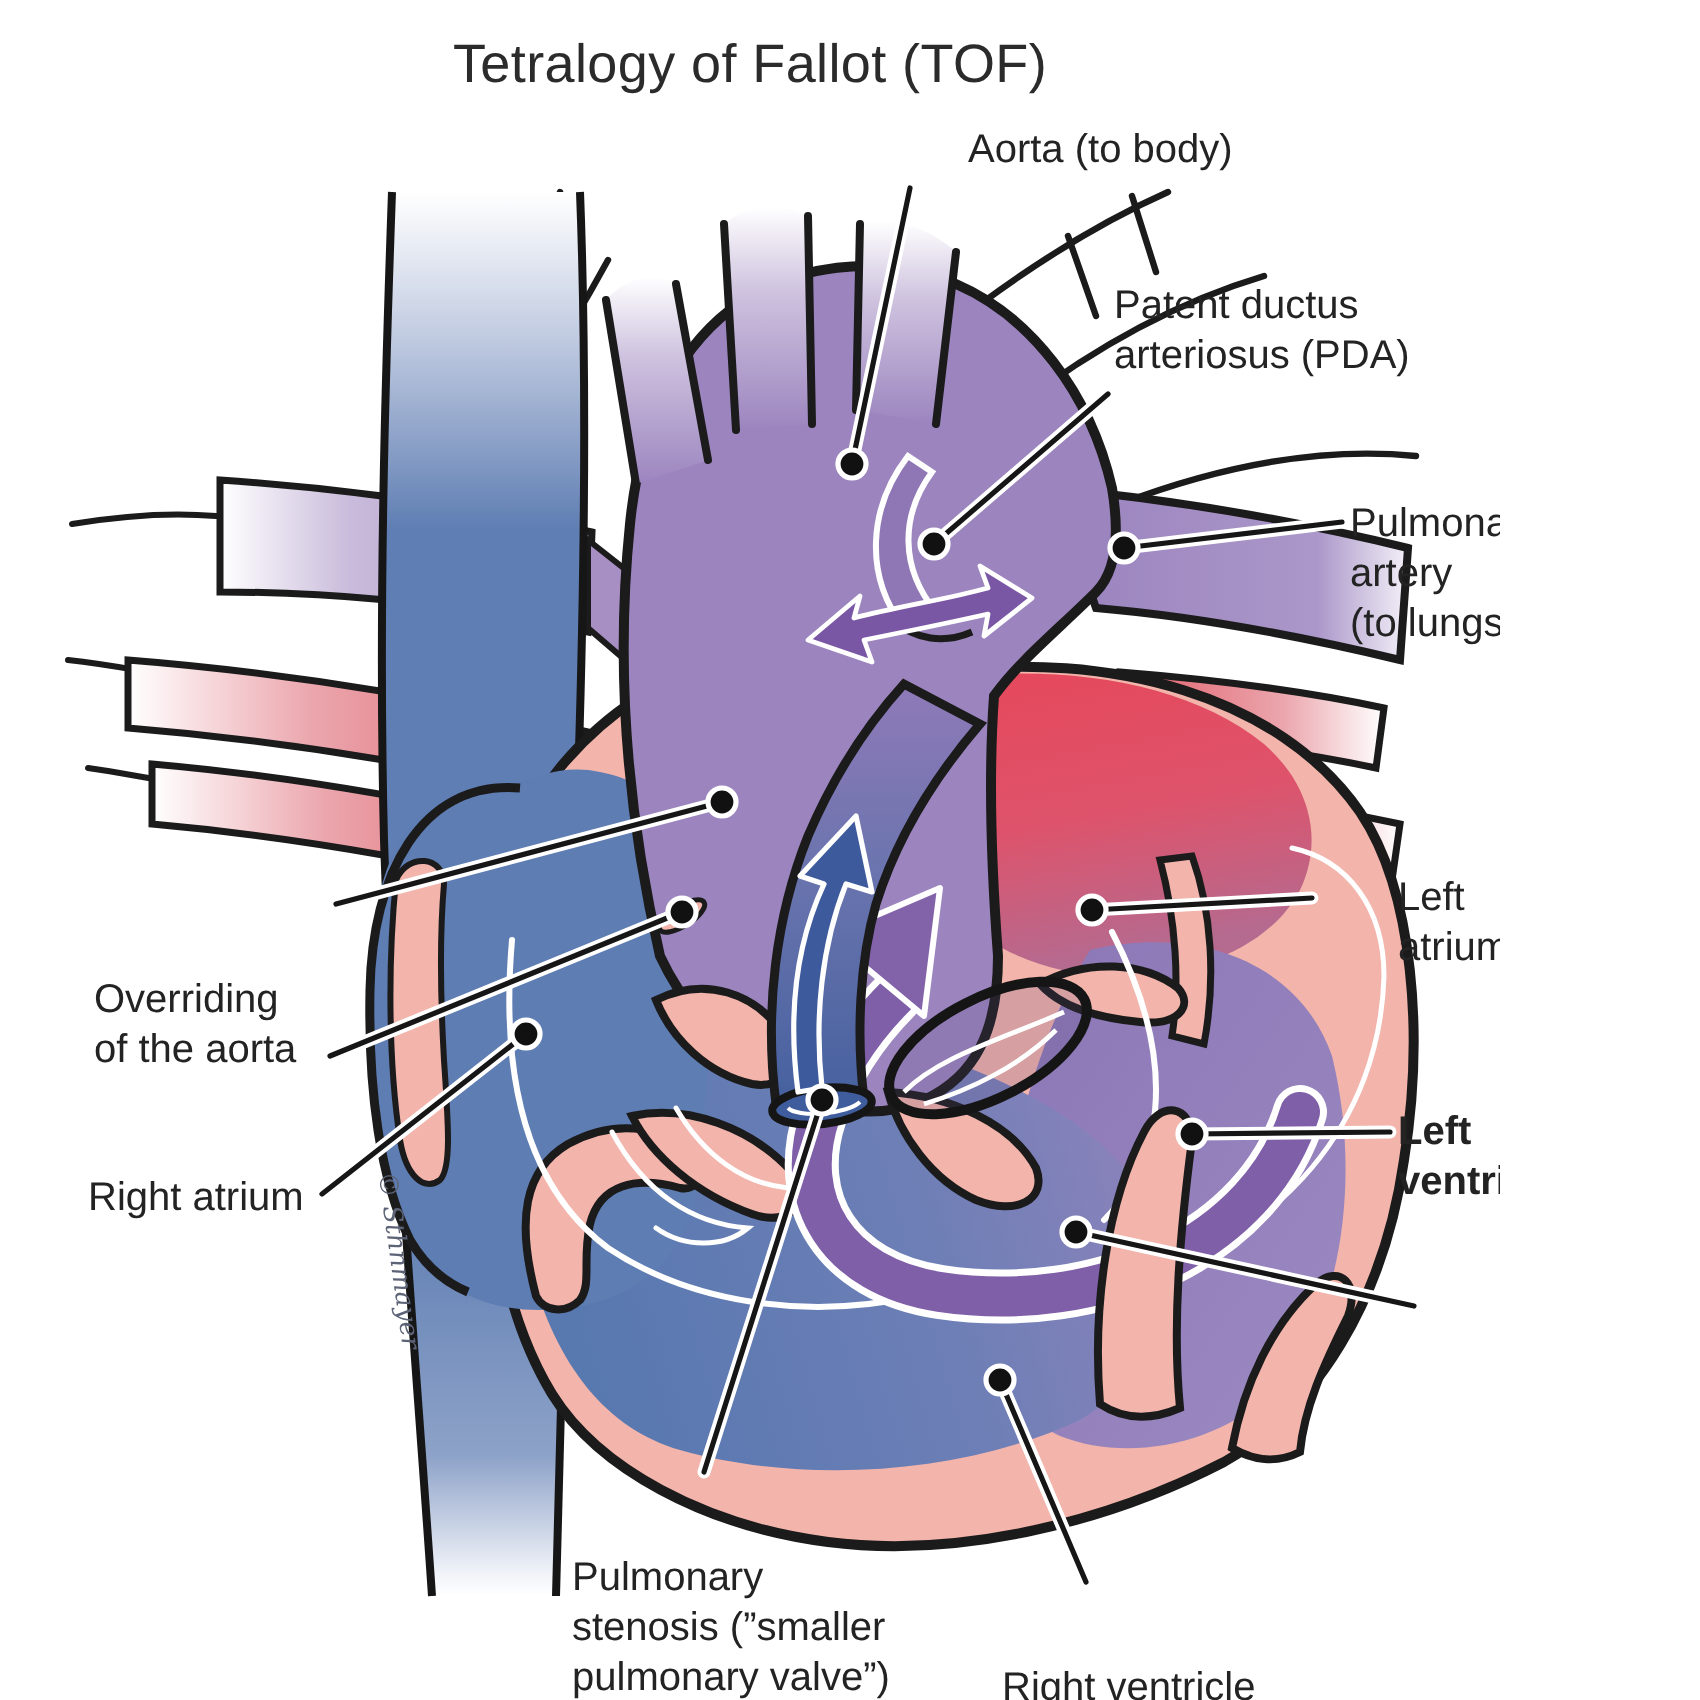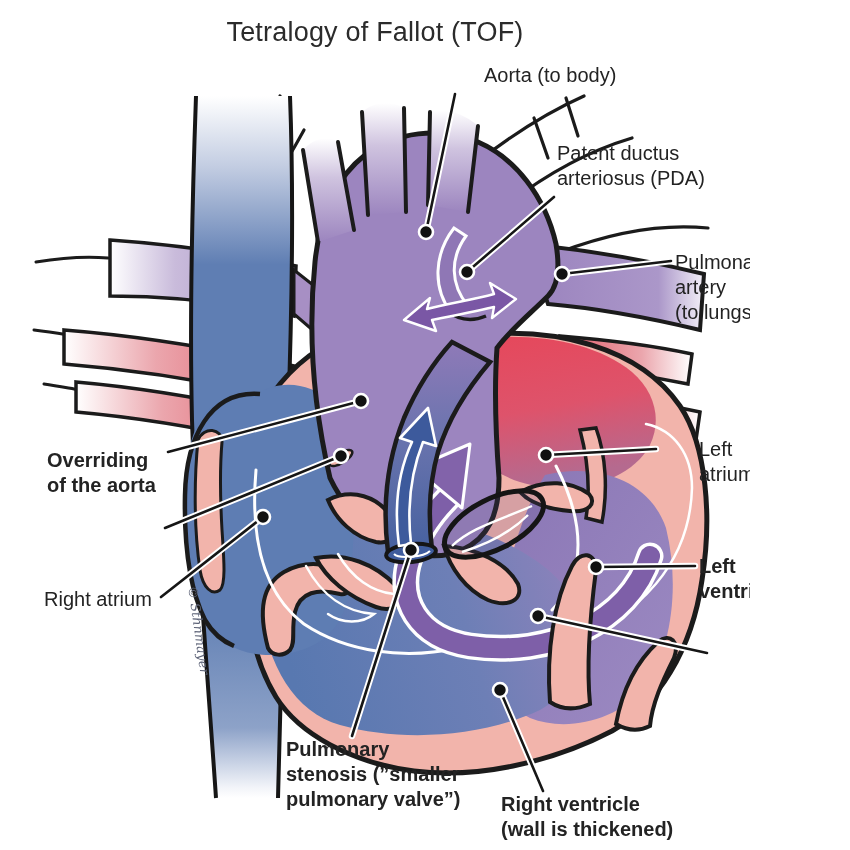--- a/index.html
+++ b/index.html
@@ -1,20 +1,20 @@
 <!DOCTYPE html>
 <html><head>
 <meta charset="utf-8">
 <style>
   html,body{margin:0;padding:0;background:#ffffff;}
   #stage{position:relative;width:750px;height:850px;background:#fff;overflow:hidden;
          font-family:"Liberation Sans",sans-serif;color:#222;}
   #art{position:absolute;left:0;top:0;width:850px;height:850px;}
   .lbl{position:absolute;font-size:20px;line-height:1.24;color:#232323;white-space:pre-line;}
-  .lbl.b{font-weight:bold;}
+  .lbl.b{font-weight:normal;margin-top:40px;}
   #title{position:absolute;left:0;right:0;top:17px;text-align:center;
          font-size:27px;color:#2b2b2b;letter-spacing:.2px;}
   #signature{position:absolute;left:200px;top:585px;font-family:"DejaVu Serif",serif;
          font-style:italic;font-size:13px;color:#5d6377;transform:rotate(82deg);
          transform-origin:left top;}
 </style>
 </head>
 <body>
 
 <div id="stage">

